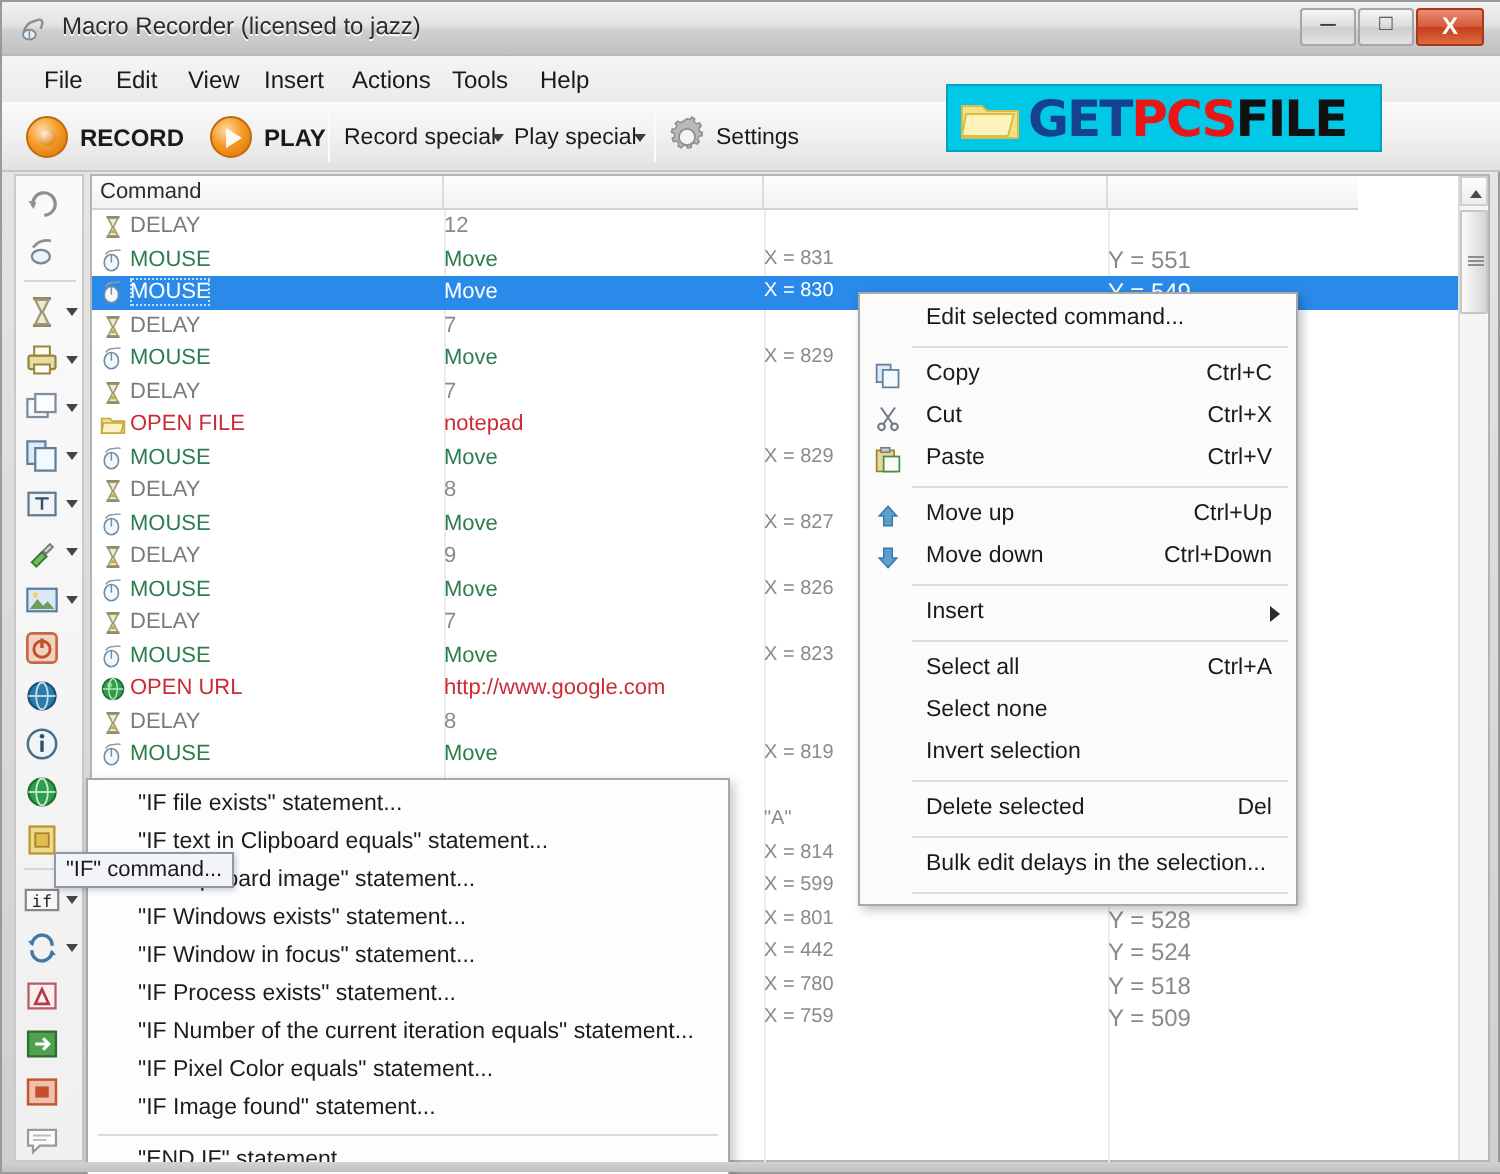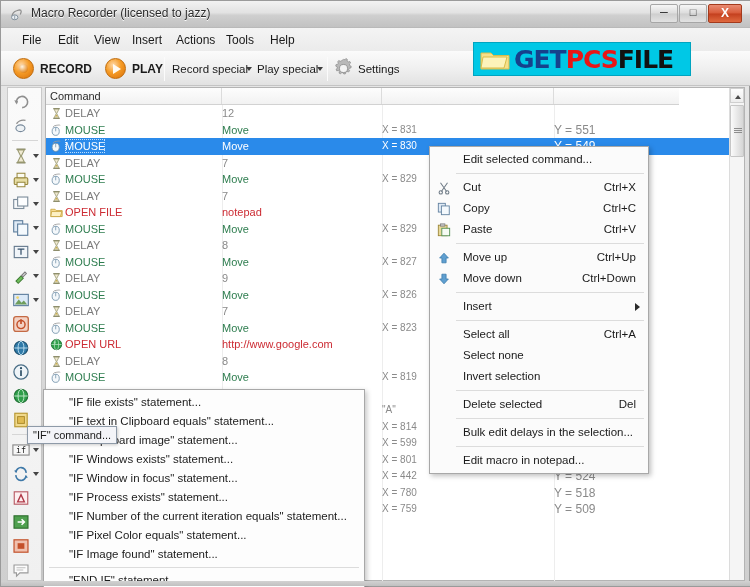--- a/index.html
+++ b/index.html
@@ -807,28 +807,28 @@
       <div class="if-item">"IF Image found" statement...</div>
       <div class="if-sep"></div>
       <div class="if-item">"END IF" statement...</div>
     </div>
 
   <div id="ctxmenu">
     <div id="ctx-gutter"></div>
   <div class="ctx-item"><span>Edit selected command...</span></div>
       <div class="ctx-sep"></div>
       <div class="ctx-item"><svg viewBox="0 0 16 16" class="mi" style="position: absolute; left: 7px; top: 4px; width: 14px; height: 14px;">
+          <rect x="1.5" y="1.5" width="8" height="10" fill="#dfeaf5" stroke="#5f7f9e" stroke-width="1"></rect>
+          <rect x="5" y="4.5" width="9" height="10" fill="#f4f9fd" stroke="#5f7f9e" stroke-width="1"></rect>
+        </svg><span>Copy</span><span class="sc">Ctrl+C</span></div>
+      <div class="ctx-item"><svg viewBox="0 0 16 16" class="mi" style="position: absolute; left: 7px; top: 4px; width: 14px; height: 14px;">
           <path d="M4 2 L11 12 M12 2 L5 12" stroke="#6f7b86" stroke-width="1.2" fill="none"></path>
           <circle cx="4.3" cy="13" r="1.9" fill="none" stroke="#6f7b86" stroke-width="1.2"></circle>
           <circle cx="11.7" cy="13" r="1.9" fill="none" stroke="#6f7b86" stroke-width="1.2"></circle>
         </svg><span>Cut</span><span class="sc">Ctrl+X</span></div>
-      <div class="ctx-item"><svg viewBox="0 0 16 16" class="mi" style="position: absolute; left: 7px; top: 4px; width: 14px; height: 14px;">
-          <rect x="1.5" y="1.5" width="8" height="10" fill="#dfeaf5" stroke="#5f7f9e" stroke-width="1"></rect>
-          <rect x="5" y="4.5" width="9" height="10" fill="#f4f9fd" stroke="#5f7f9e" stroke-width="1"></rect>
-        </svg><span>Copy</span><span class="sc">Ctrl+C</span></div>
       <div class="ctx-item"><svg viewBox="0 0 16 16" class="mi" style="position: absolute; left: 7px; top: 4px; width: 14px; height: 14px;">
           <rect x="1.5" y="2.5" width="10" height="12" fill="#e8d99a" stroke="#9a8436" stroke-width="1"></rect>
           <rect x="4" y="1" width="5" height="2.6" fill="#c9c9c9" stroke="#7d7d7d" stroke-width="0.9"></rect>
           <rect x="5.5" y="6" width="9" height="8.6" fill="#f6fbf4" stroke="#4e8c4e" stroke-width="1"></rect>
         </svg><span>Paste</span><span class="sc">Ctrl+V</span></div>
       <div class="ctx-sep"></div>
       <div class="ctx-item"><svg viewBox="0 0 16 16" class="mi" style="position: absolute; left: 7px; top: 4px; width: 14px; height: 14px;">
           <path d="M8 2.5 L13 8 H10.4 V13.5 H5.6 V8 H3 Z" fill="#5f9fd0" stroke="#3a7aac" stroke-width="0.9"></path>
         </svg><span>Move up</span><span class="sc">Ctrl+Up</span></div>
       <div class="ctx-item"><svg viewBox="0 0 16 16" class="mi" style="position: absolute; left: 7px; top: 4px; width: 14px; height: 14px;">
@@ -838,19 +838,18 @@
       <div class="ctx-item"><span>Insert</span><span class="submark"></span></div>
       <div class="ctx-sep"></div>
       <div class="ctx-item"><span>Select all</span><span class="sc">Ctrl+A</span></div>
       <div class="ctx-item"><span>Select none</span></div>
       <div class="ctx-item"><span>Invert selection</span></div>
       <div class="ctx-sep"></div>
       <div class="ctx-item"><span>Delete selected</span><span class="sc">Del</span></div>
       <div class="ctx-sep"></div>
       <div class="ctx-item"><span>Bulk edit delays in the selection...</span></div>
       <div class="ctx-sep"></div>
-      <div class="ctx-item"><span>Edit macro in notepad...</span></div>
     </div>
 
   <div id="tooltip">"IF" command...</div>
 
   <div id="bottombar"></div>
 </div>
 
 </body></html>

